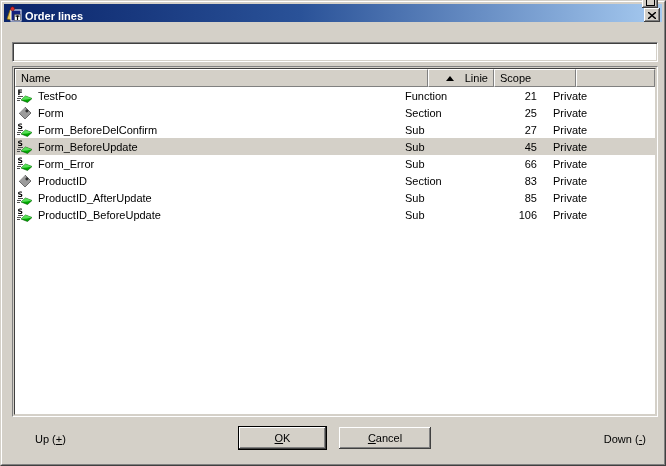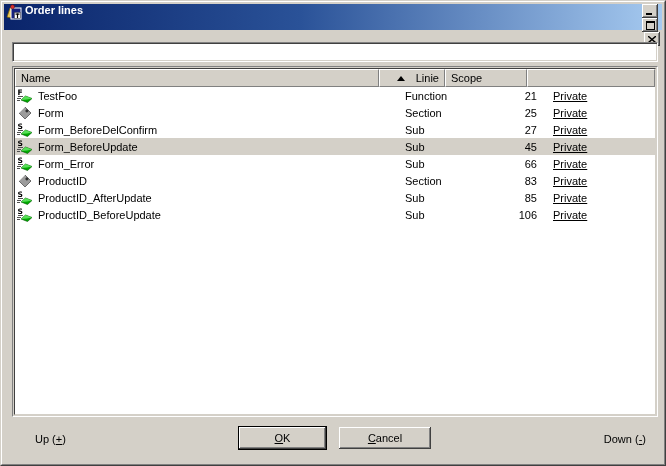--- a/index.html
+++ b/index.html
@@ -13,23 +13,23 @@
     position:absolute; left:0; top:0; width:666px; height:466px;
     background:#d4d0c8; box-sizing:border-box;
     border:1px solid; border-color:#d4d0c8 #404040 #404040 #d4d0c8;
   }
   .window-inner {
     position:absolute; left:0; top:0; right:0; bottom:0;
     border:1px solid; border-color:#ffffff #808080 #808080 #ffffff;
   }
   
   .titlebar {
-    position:absolute; left:2px; top:2px; right:2px; height:26px;
+    position:absolute; left:2px; top:2px; right:2px; height:18px;
     background:linear-gradient(to right,#0a246a 0%,#2a5298 45%,#a6caf0 100%);
-    display:flex; align-items:flex-start; padding:0 2px; box-sizing:border-box;
+    display:flex; align-items:flex-end; padding:0 2px; box-sizing:border-box;
   }
   .title-icon { width:16px; height:16px; margin-right:3px; flex:0 0 auto; }
   .title-text {
     color:#ffffff; font-weight:bold; font-size:11px;
     flex:1 1 auto; white-space:nowrap; overflow:hidden;
   }
   .tb-btn {
     width:16px; height:14px; margin-left:2px; padding:0;
     background:#d4d0c8; border:none; position:relative;
     box-shadow: inset -1px -1px 0 #404040, inset 1px 1px 0 #ffffff,
@@ -59,39 +59,39 @@
     background:#ffffff; overflow:hidden;
     display:flex; flex-direction:column;
   }
   .header-row { display:flex; height:18px; flex:0 0 auto; background:#d4d0c8; }
   .hcell {
     box-sizing:border-box; height:18px; background:#d4d0c8;
     border:1px solid; border-color:#ffffff #808080 #808080 #ffffff;
     display:flex; align-items:center; padding:0 5px;
     white-space:nowrap; overflow:hidden;
   }
-  .hcell.c-name  { width:364px; }
+  .hcell.c-name  { width:413px; }
   .hcell.c-type  { width:80px; }
   .hcell.c-linie { width:66px; padding-right:5px;text-align:right; }
   .hcell.c-scope { width:82px; }
   .hcell.c-fill  { flex:1 1 auto; }
   .sort-arrow {
     width:0; height:0; margin-left:12px;
     border-left:4px solid transparent; border-right:4px solid transparent;
     border-bottom:5px solid #000;
   }
   .linie-label { margin-left:auto; }
   .rows { flex:1 1 auto; }
   .row { display:flex; height:17px; align-items:center; }
   .row.selected { background:#d4d0c8; }
   .cell { box-sizing:border-box; white-space:nowrap; overflow:hidden; }
   .cell.name  { width:385px; display:flex; align-items:center; padding-left:2px; }
   .cell.type  { width:80px;  padding-left:5px; }
   .cell.linie { width:66px;  text-align:right; padding-right:9px; }
-  .cell.scope { width:82px;  padding-left:7px;text-decoration:underline; }
+  .cell.scope { width:82px;  padding-left:7px; }
   .icon { width:16px; height:16px; margin-right:5px; flex:0 0 auto; }
   .icon svg { display:block; }
   
   .footer-label { position:absolute; white-space:nowrap; }
   .up-label   { left:33px;  top:431px; }
   .down-label { right:18px; top:431px; }
   .btn {
     position:absolute; box-sizing:border-box; background:#d4d0c8;
     border:none; font-family:inherit; font-size:11px; color:#000;
     box-shadow: inset -1px -1px 0 #404040, inset 1px 1px 0 #ffffff,

